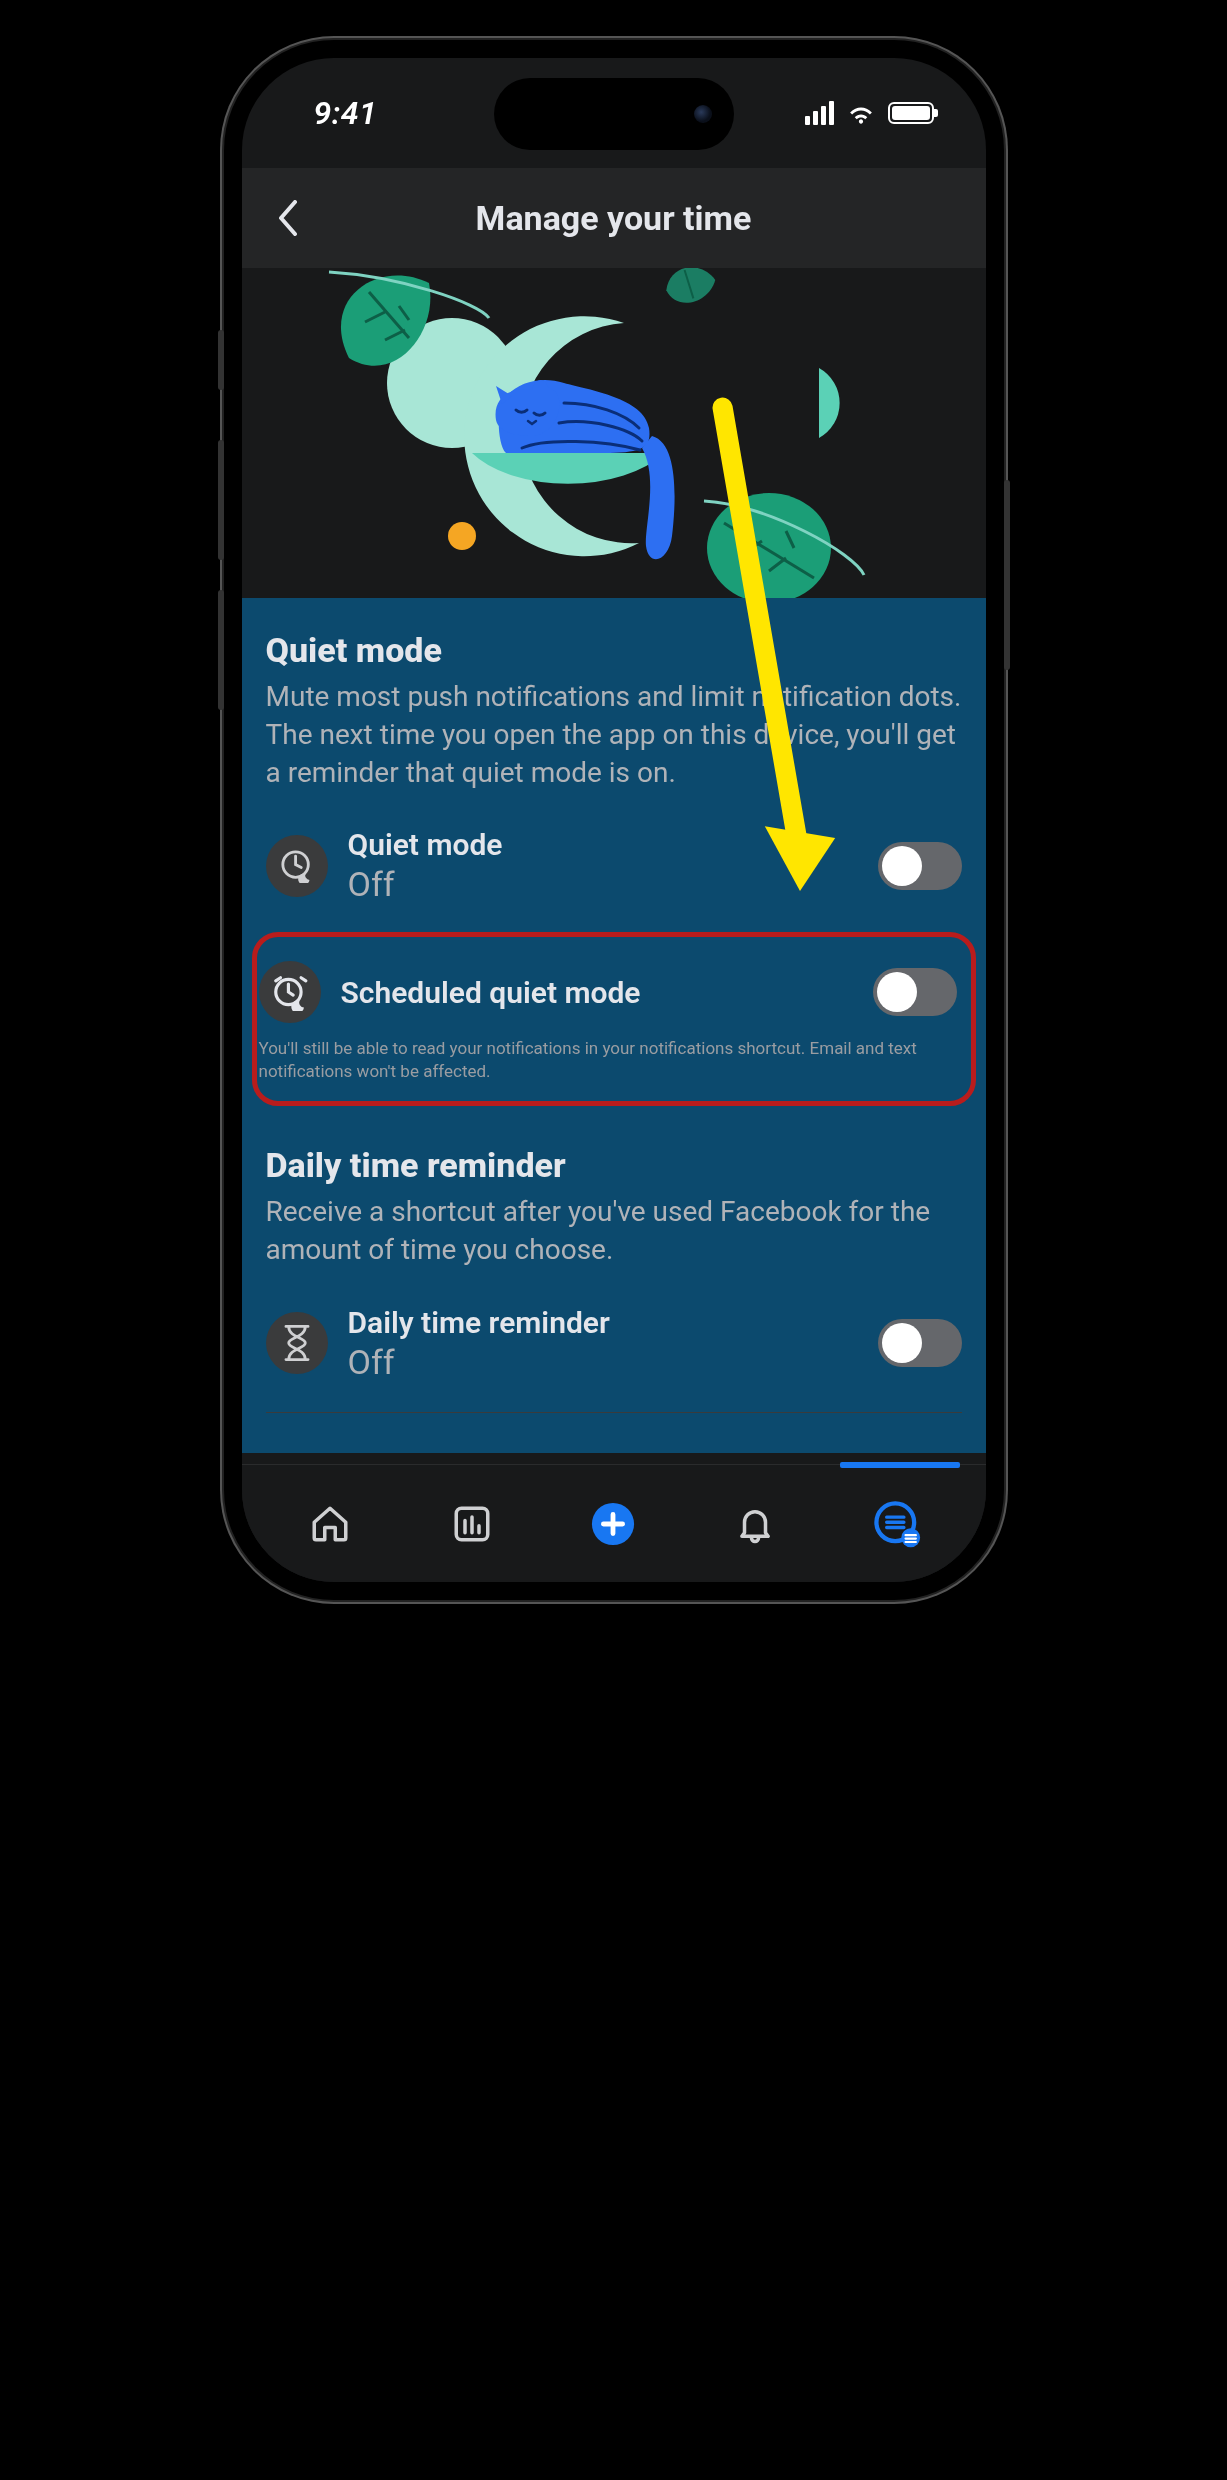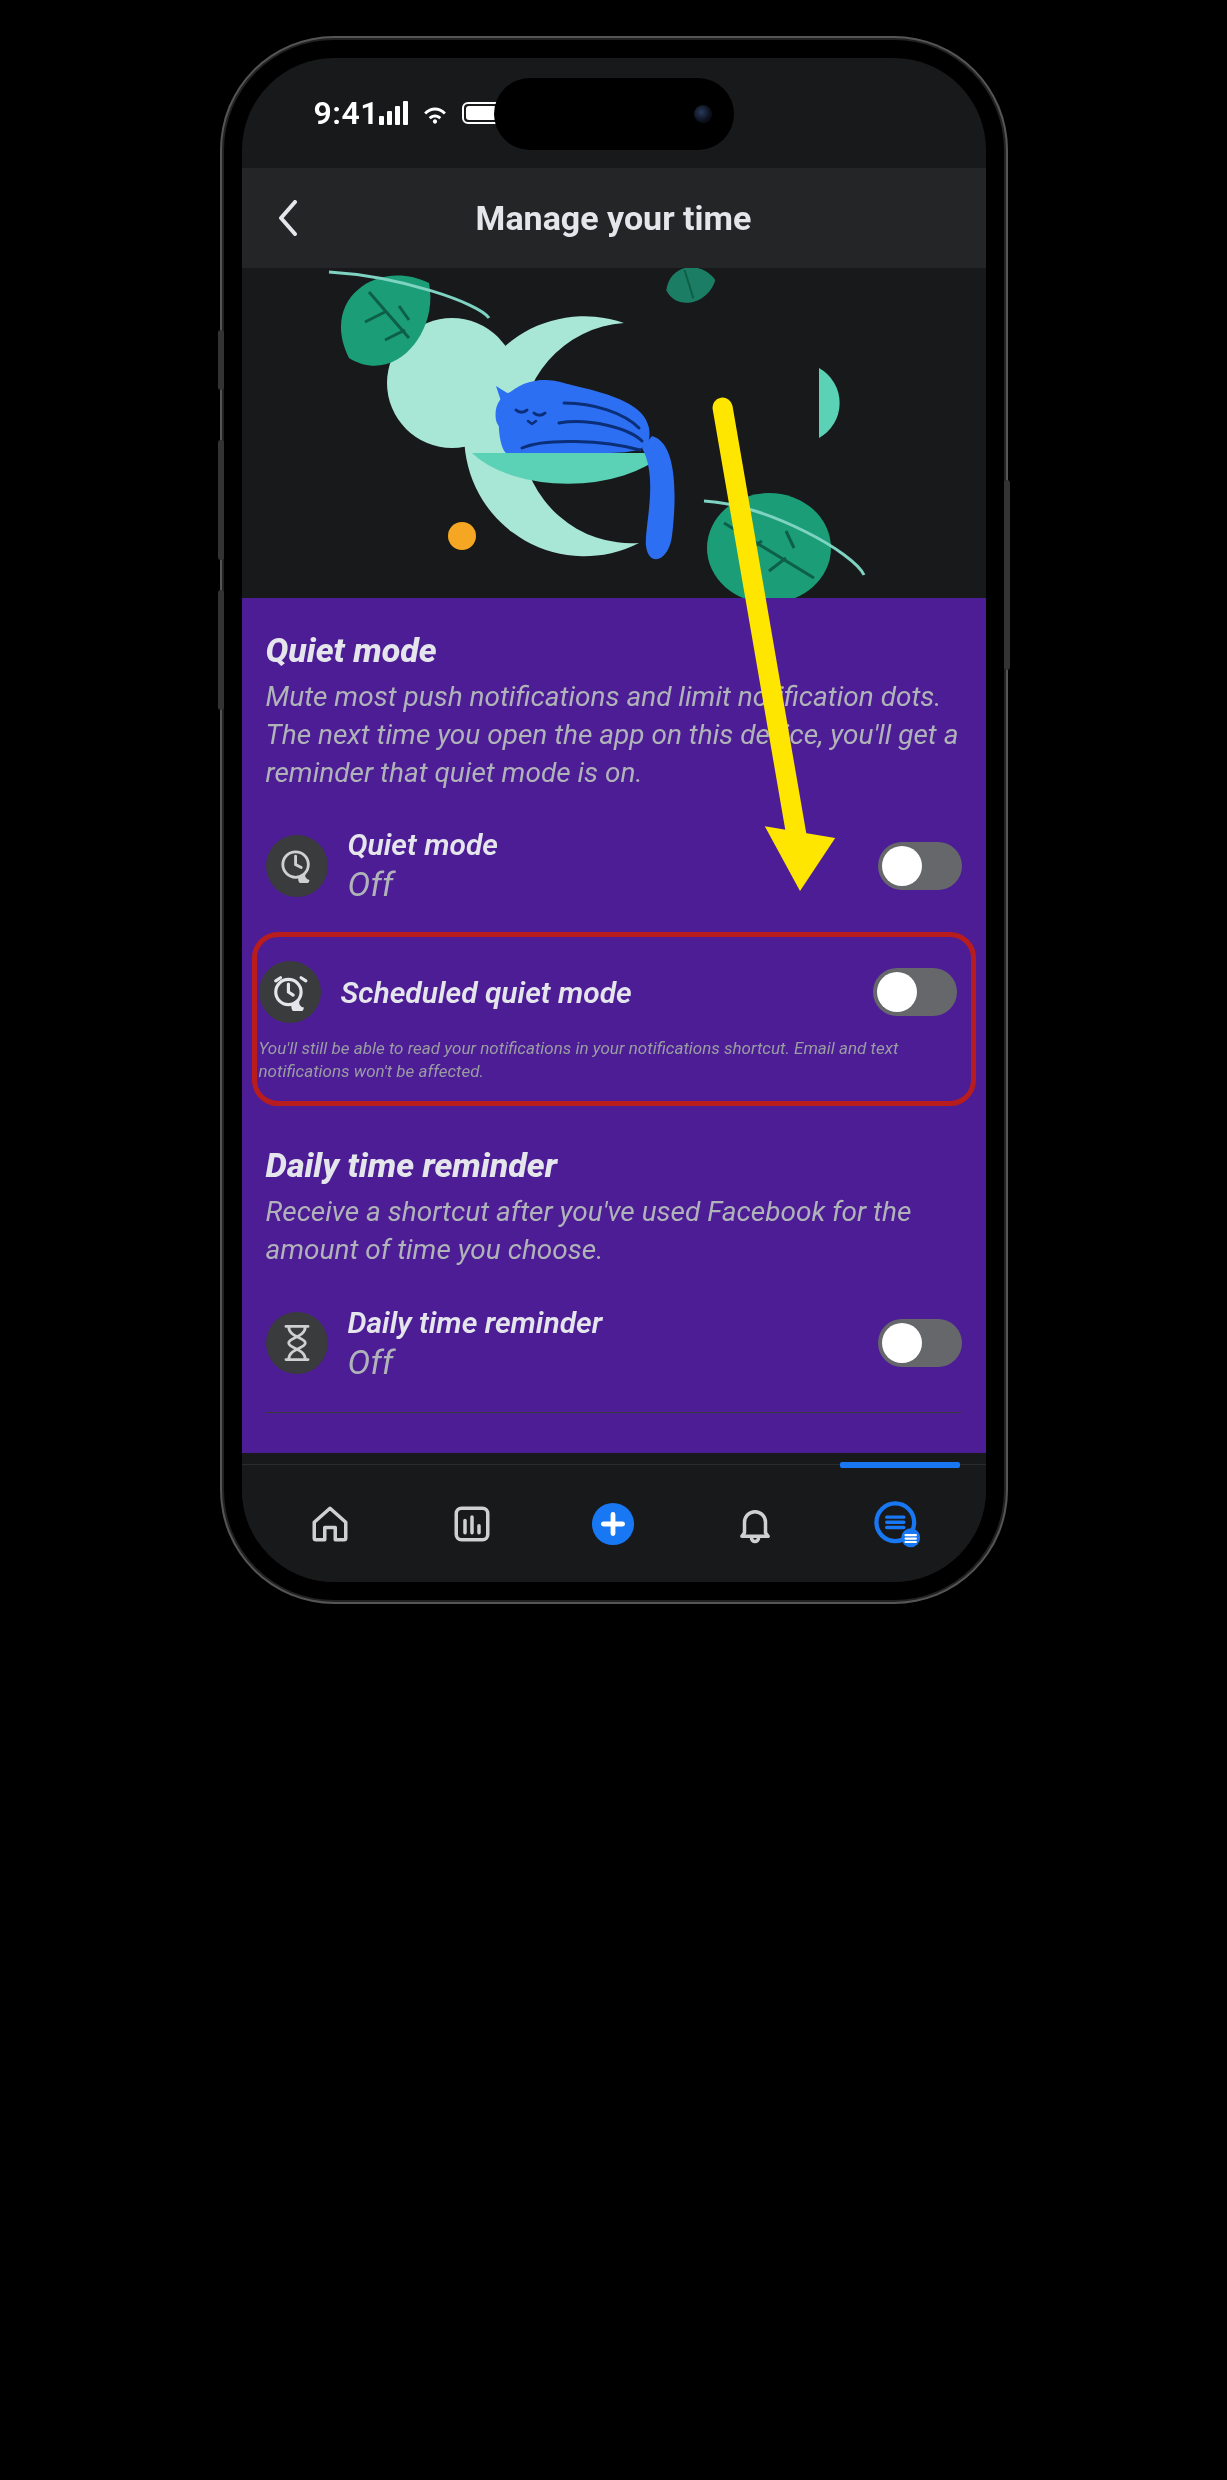--- a/index.html
+++ b/index.html
@@ -49,24 +49,25 @@
     justify-content: flex-end;
     padding-right: 22px;
   }
   .camera {
     width: 18px; height: 18px; border-radius: 50%;
     background: radial-gradient(circle at 40% 40%, #2a3a5a 0%, #0a0f1a 60%);
   }
   .status-bar {
     height: 110px;
     display: flex;
-    justify-content: flex-start;
+    justify-content: space-between;
     align-items: center;
     padding: 0 52px 0 72px;
     color: #fff;
+    font-style: italic;
   }
   .status-time { font-size: 32px; font-weight: 600; letter-spacing: 0.5px; }
   .status-icons { display: flex; align-items: center; gap: 12px; }
   .signal { display: flex; align-items: flex-end; gap: 3px; }
   .signal span { width: 5px; background: #fff; border-radius: 1px; }
   .signal span:nth-child(1){height:9px} .signal span:nth-child(2){height:14px}
   .signal span:nth-child(3){height:19px} .signal span:nth-child(4){height:24px}
   .wifi-svg { width: 30px; height: 24px; }
   .battery { width: 46px; height: 22px; border: 2px solid #fff; border-radius: 6px; position: relative; }
   .battery::after { content:""; position:absolute; right:-6px; top:5px; width:4px; height:8px; background:#fff; border-radius:0 2px 2px 0; }
@@ -91,24 +92,23 @@
     font-weight: 700;
   }
   .content { flex: 1; overflow: hidden; background: #18191a; }
   .hero {
     height: 330px;
     background: #18191a;
     position: relative;
     overflow: hidden;
   }
   .section {
-    background: #4c1d95;
+    background: #0c4a6e;
     padding: 32px 24px 0 24px;
     margin-top: 0;
-    font-style: italic;
   }
   .section-title {
     color: #e4e6eb;
     font-size: 34px;
     font-weight: 800;
     margin-bottom: 8px;
   }
   .section-desc {
     color: #b0b3b8;
     font-size: 28px;

